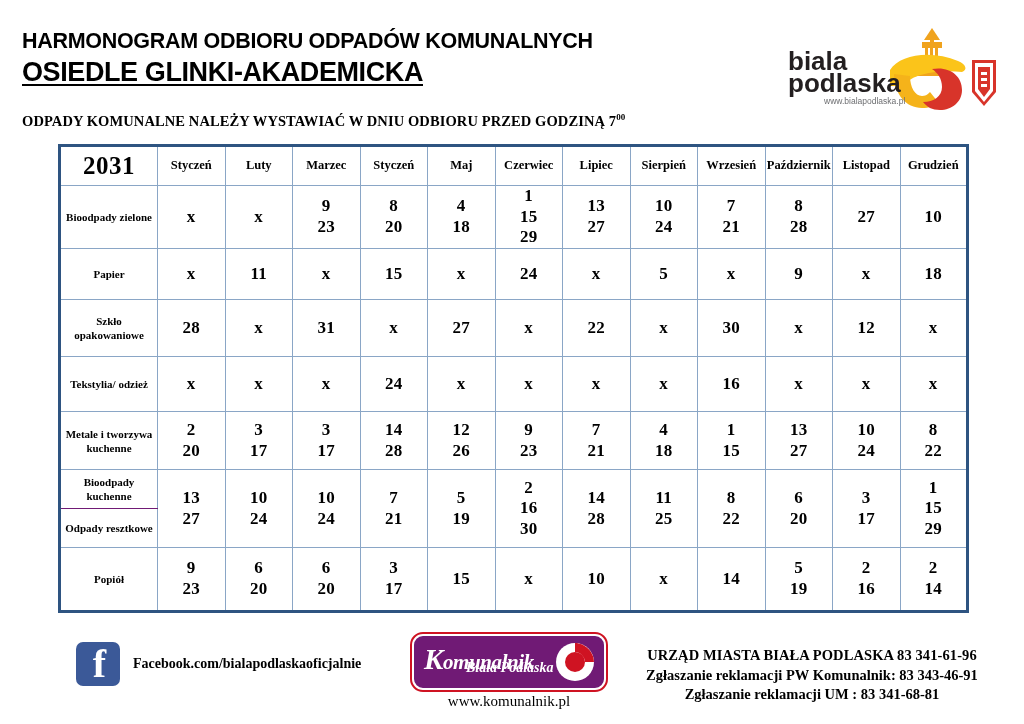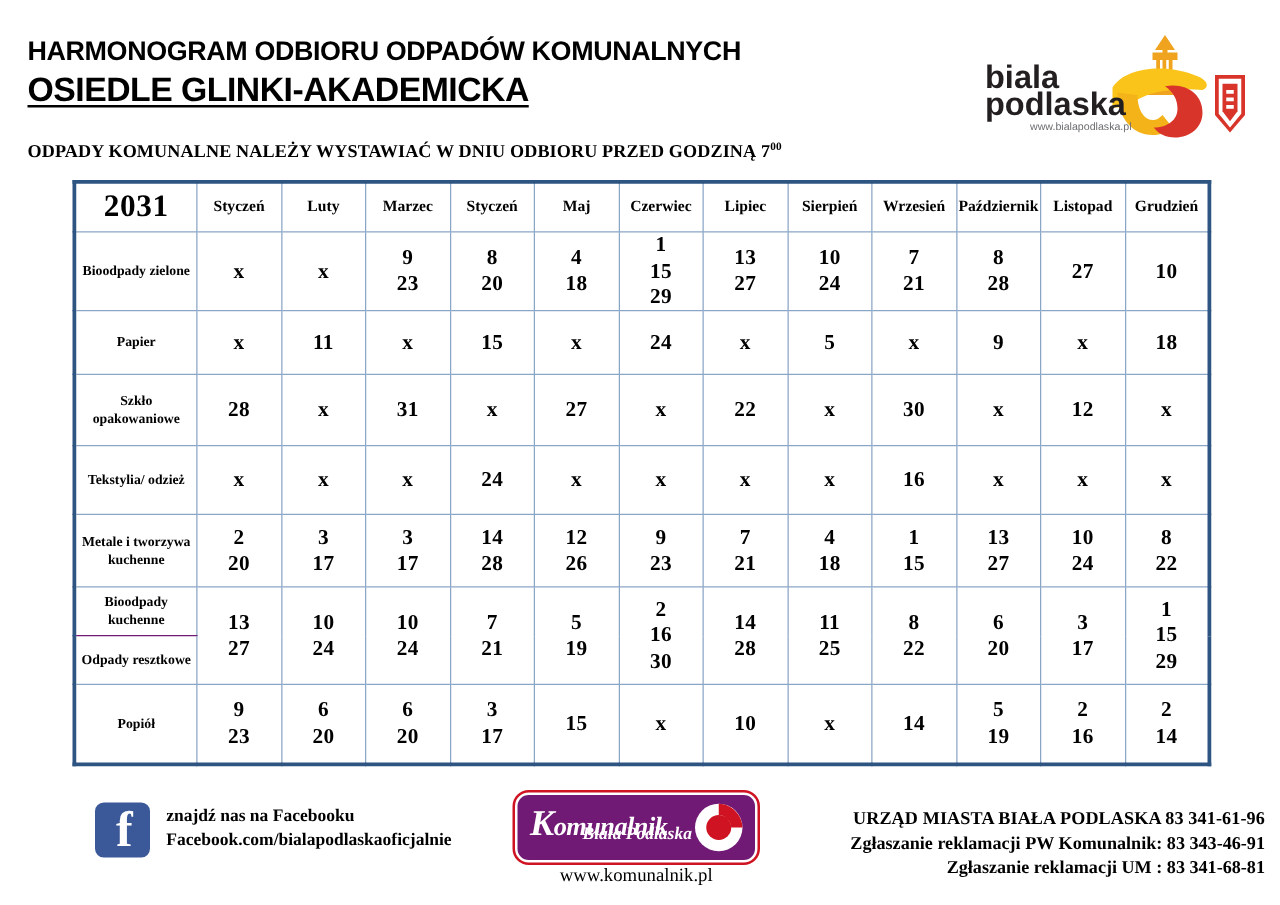--- a/index.html
+++ b/index.html
@@ -217,21 +217,21 @@
     font-family: "Liberation Serif", serif;
     font-weight: normal;
     font-size: 15px;
   }
 
   .contacts {
     position: absolute;
     left: 612px;
     top: 14px;
     width: 400px;
-    text-align: right;
+    text-align: center;
     font-family: "Liberation Serif", serif;
     font-weight: bold;
     font-size: 14.5px;
     line-height: 1.36;
   }
   .contacts .l1 { letter-spacing: 0.1px; }
 </style>
 </head>
 <body>
 
@@ -668,21 +668,20 @@
   </table>
 </div>
 
 <div class="footer">
 
   <div class="fb-block">
     <div class="fb-icon">
       <div class="f">f</div>
     </div>
     <div class="fb-text">
-      <div>znajdź nas na Facebooku</div>
       <div>Facebook.com/bialapodlaskaoficjalnie</div>
     </div>
   </div>
 
   <div class="komunalnik">
     <div class="kom-badge">
       <div class="kom-name">
         <span class="big">K</span><span>omunalnik</span>
       </div>
       <div class="kom-sub">Biała Podlaska</div>

